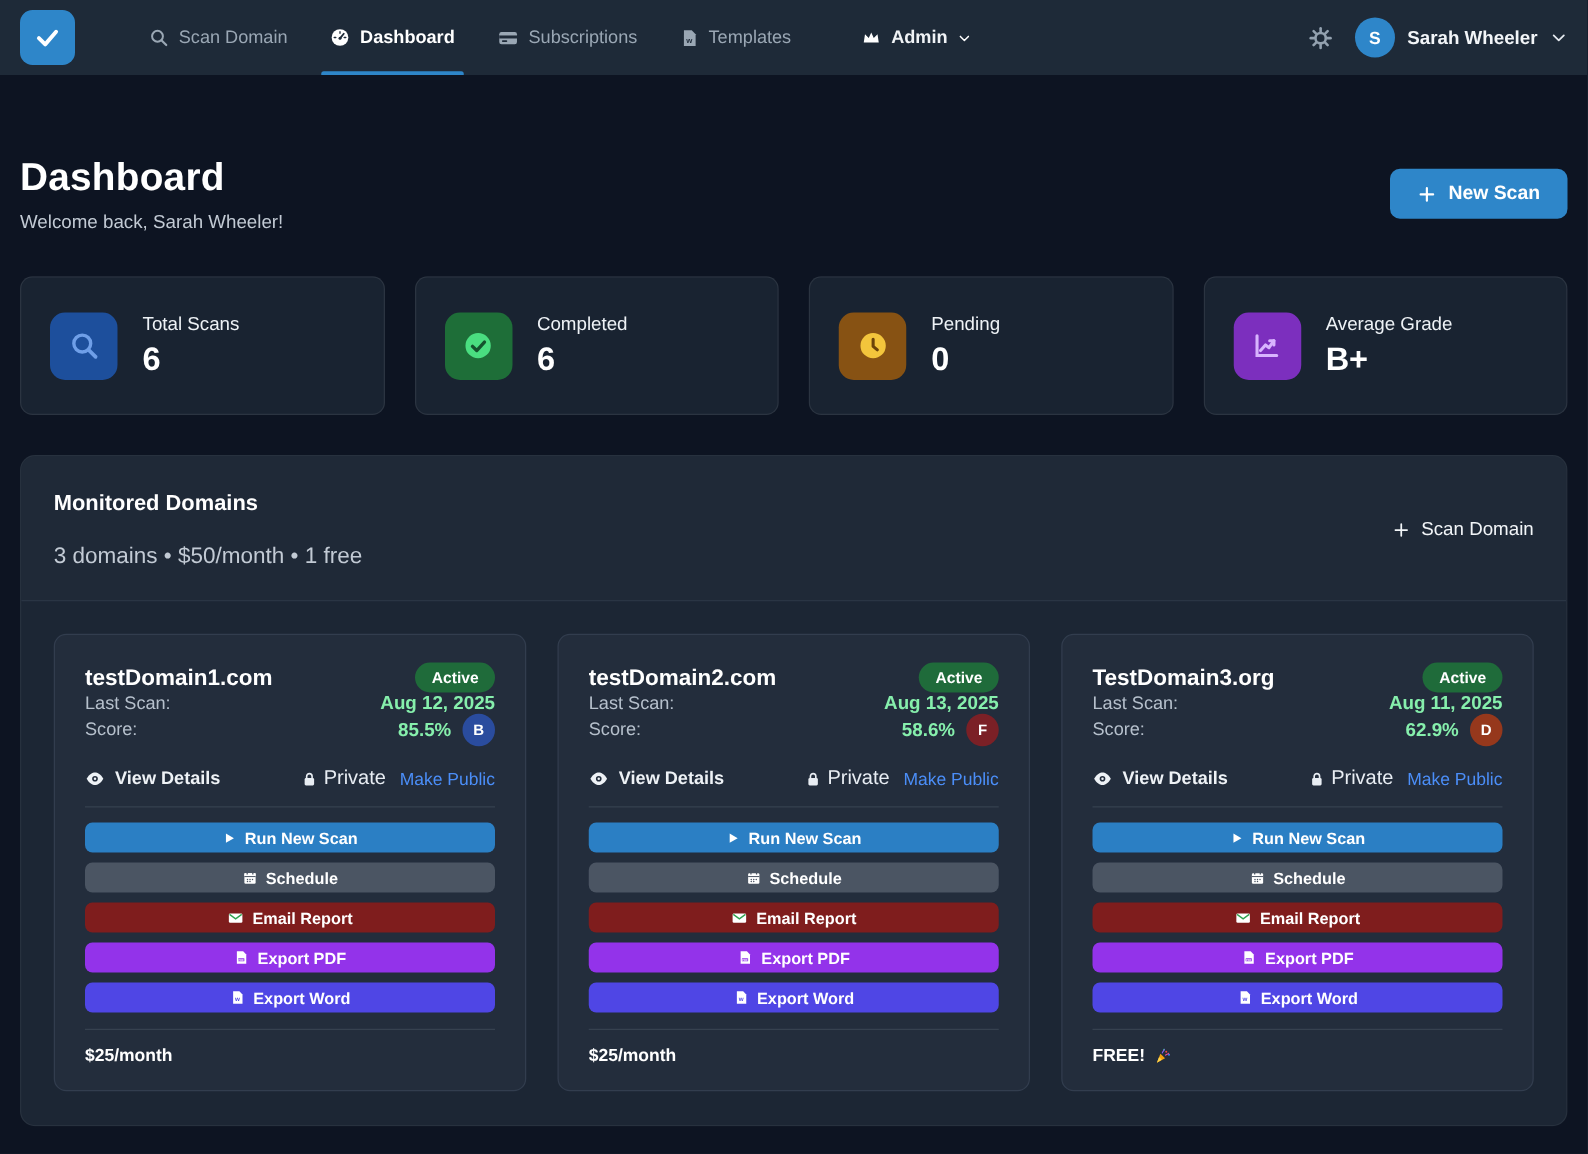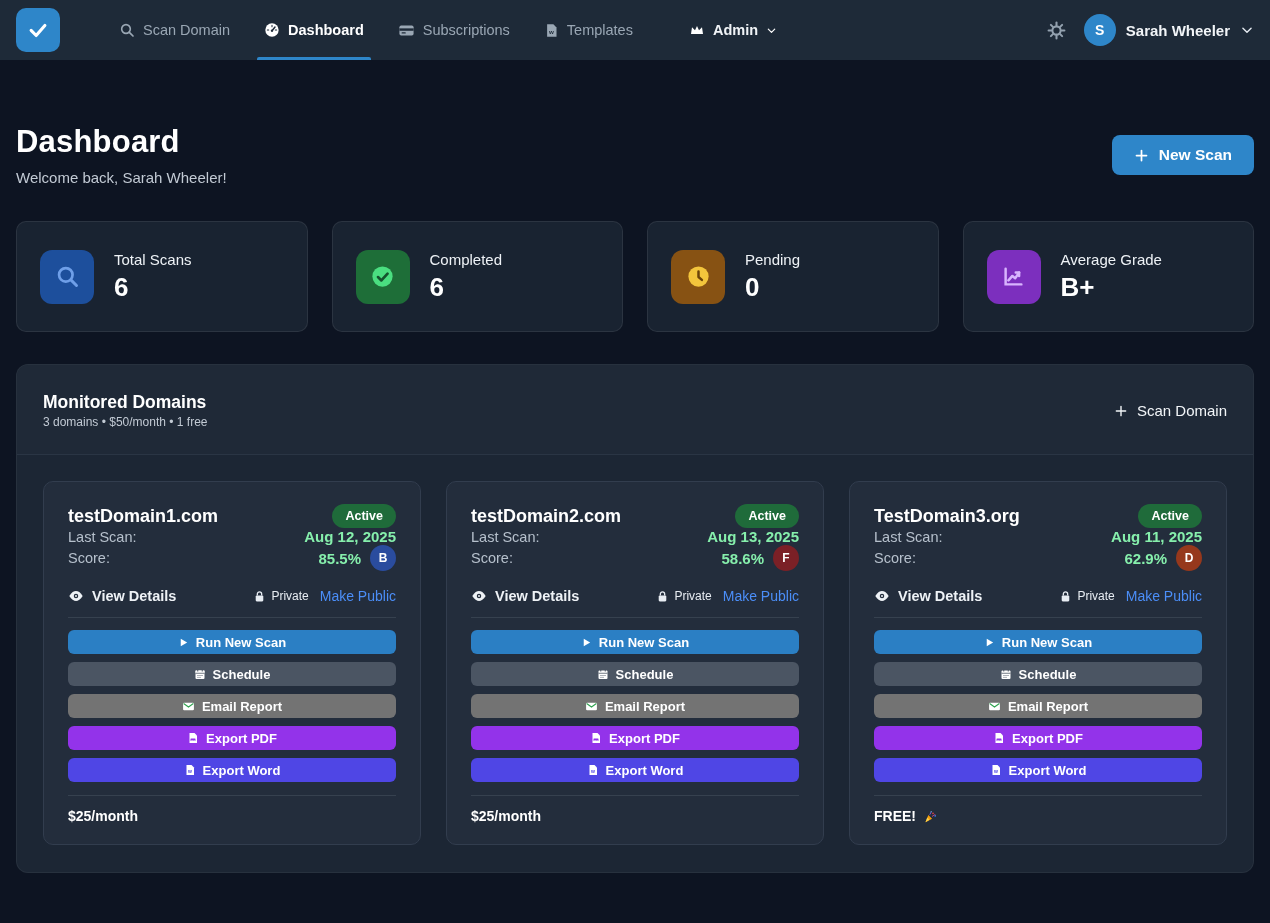--- a/index.html
+++ b/index.html
@@ -75,21 +75,21 @@
   .section {
     margin-top:32px; background:#1c2634; border:1px solid rgba(255,255,255,.05);
     border-radius:12px; overflow:hidden;
   }
   .section-header {
     display:flex; align-items:center; justify-content:space-between;
     padding:27px 26px 25px; background:rgba(255,255,255,.015);
     border-bottom:1px solid #2a3544;
   }
   .section-title { font-size:17.5px; font-weight:bold; }
-  .section-subtitle { font-size:12px; color:#c2cad4; margin-top:2px; }
+  .section-subtitle { font-size:18px; color:#c2cad4; margin-top:21px; }
   .scan-domain-link {
     display:flex; align-items:center; gap:9px; color:#f2f5f8; font-size:15px;
     cursor:pointer; background:none; border:none; font-family:inherit;
   }
   .section-body { padding:26px 26px 27px; display:grid; grid-template-columns:repeat(3,1fr); gap:25px; }
 
   
   .domain-card {
     background:#232d3c; border:1px solid #323d4e; border-radius:10px;
     padding:22px 24px 20px;
@@ -104,33 +104,33 @@
   .dc-label { font-size:14.5px; color:#b6c0cc; }
   .dc-value { font-size:15px; font-weight:bold; color:#86efac; }
   .score-wrap { display:flex; align-items:center; gap:9px; }
   .grade-badge {
     width:26px; height:26px; border-radius:50%; display:flex; align-items:center;
     justify-content:center; font-size:12px; font-weight:bold; color:#fff;
   }
   .dc-links { display:flex; align-items:center; justify-content:space-between; margin-top:17px; }
   .view-details { display:flex; align-items:center; gap:8px; font-size:14.5px; font-weight:bold; color:#eef2f6; cursor:pointer; }
   .privacy { display:flex; align-items:center; gap:6px; }
-  .private-label { display:flex; align-items:center; gap:5px; font-size:12px; color:#e8edf3; }
+  .private-label { display:flex; align-items:center; gap:5px; font-size:16px; color:#e8edf3; }
   .make-public { font-size:14px; color:#4b8ef8; cursor:pointer; margin-left:5px; }
   .dc-divider { border:none; border-top:1px solid #36414f; margin:13px 0 12px; }
   .dc-btn {
     width:100%; height:24px; border:none; border-radius:6px; color:#fff;
     font-size:13px; font-weight:bold; font-family:inherit; cursor:pointer;
     display:flex; align-items:center; justify-content:center; gap:7px;
     margin-top:8px;
   }
   .dc-btn:first-of-type { margin-top:0; }
   .btn-run { background:#2b7fc4; }
   .btn-schedule { background:#4b5563; }
-  .btn-email { background:#737373; }
+  .btn-email { background:#7f1d1d; }
   .btn-pdf { background:#9333ea; }
   .btn-word { background:#4f46e5; }
   .dc-price { font-size:14px; font-weight:bold; display:flex; align-items:flex-end; gap:7px; margin-top:2px; }
 </style>
 </head>
 <body>
 
 <header class="topnav">
   <div class="brand">
     <span class="icon">

